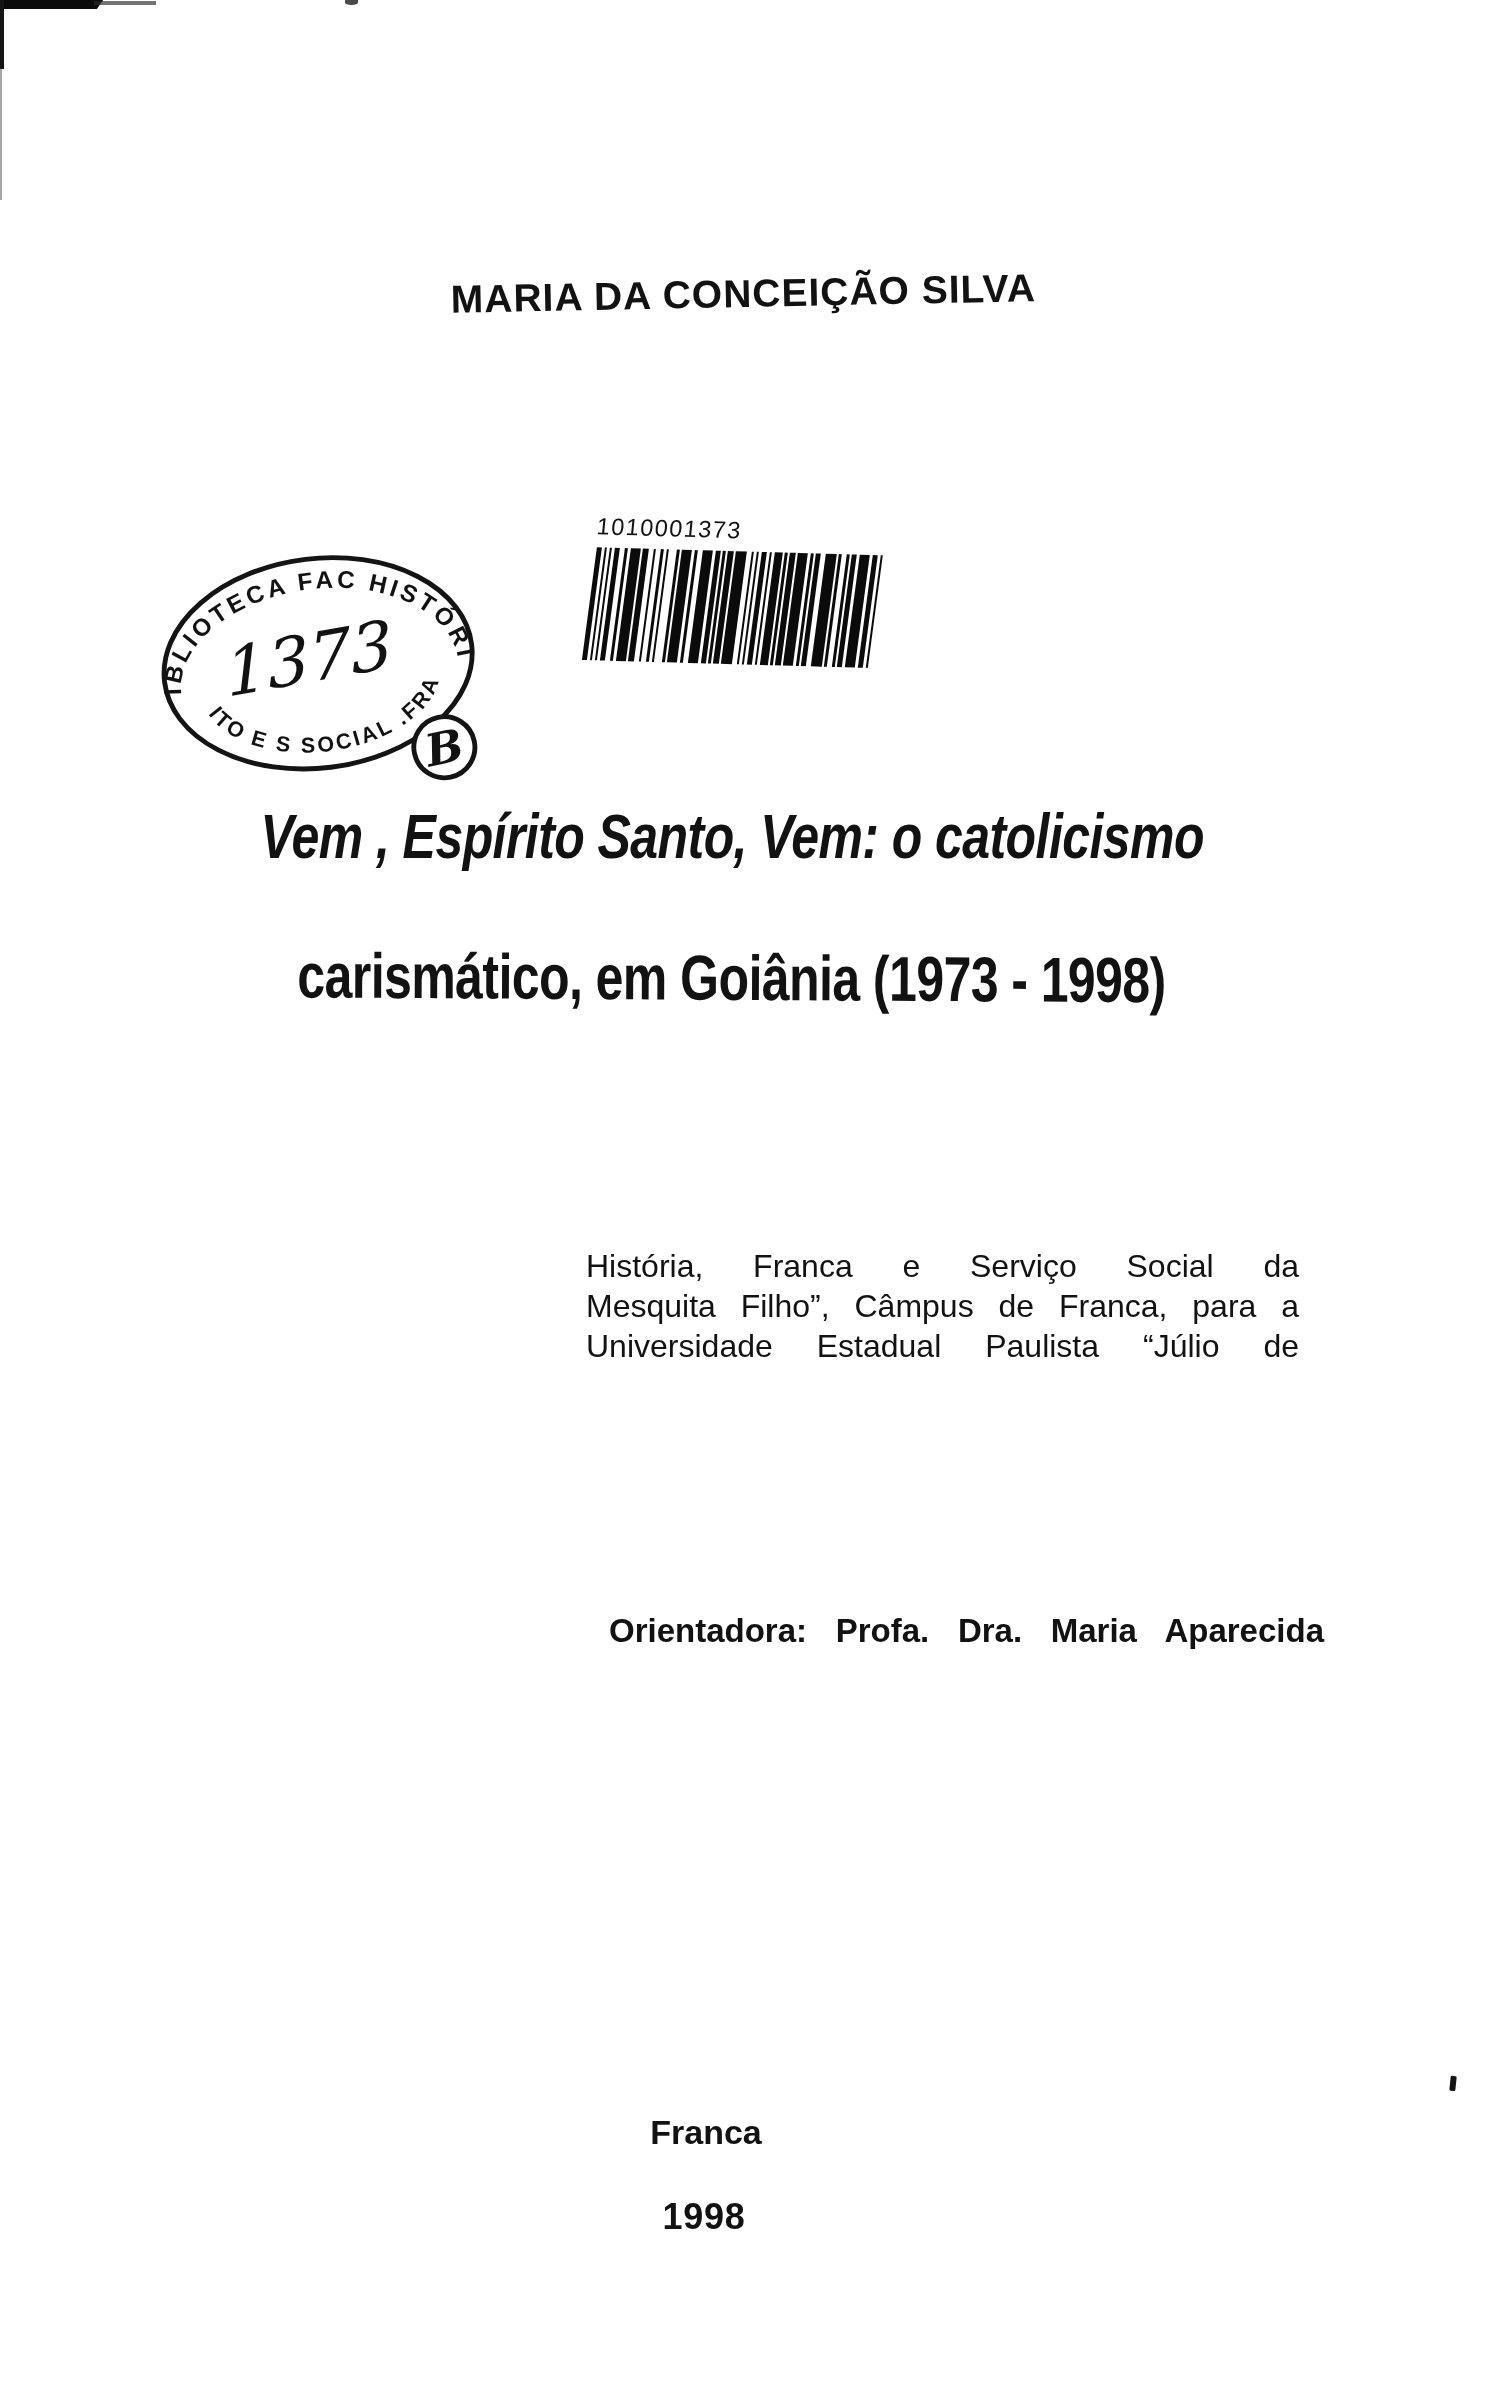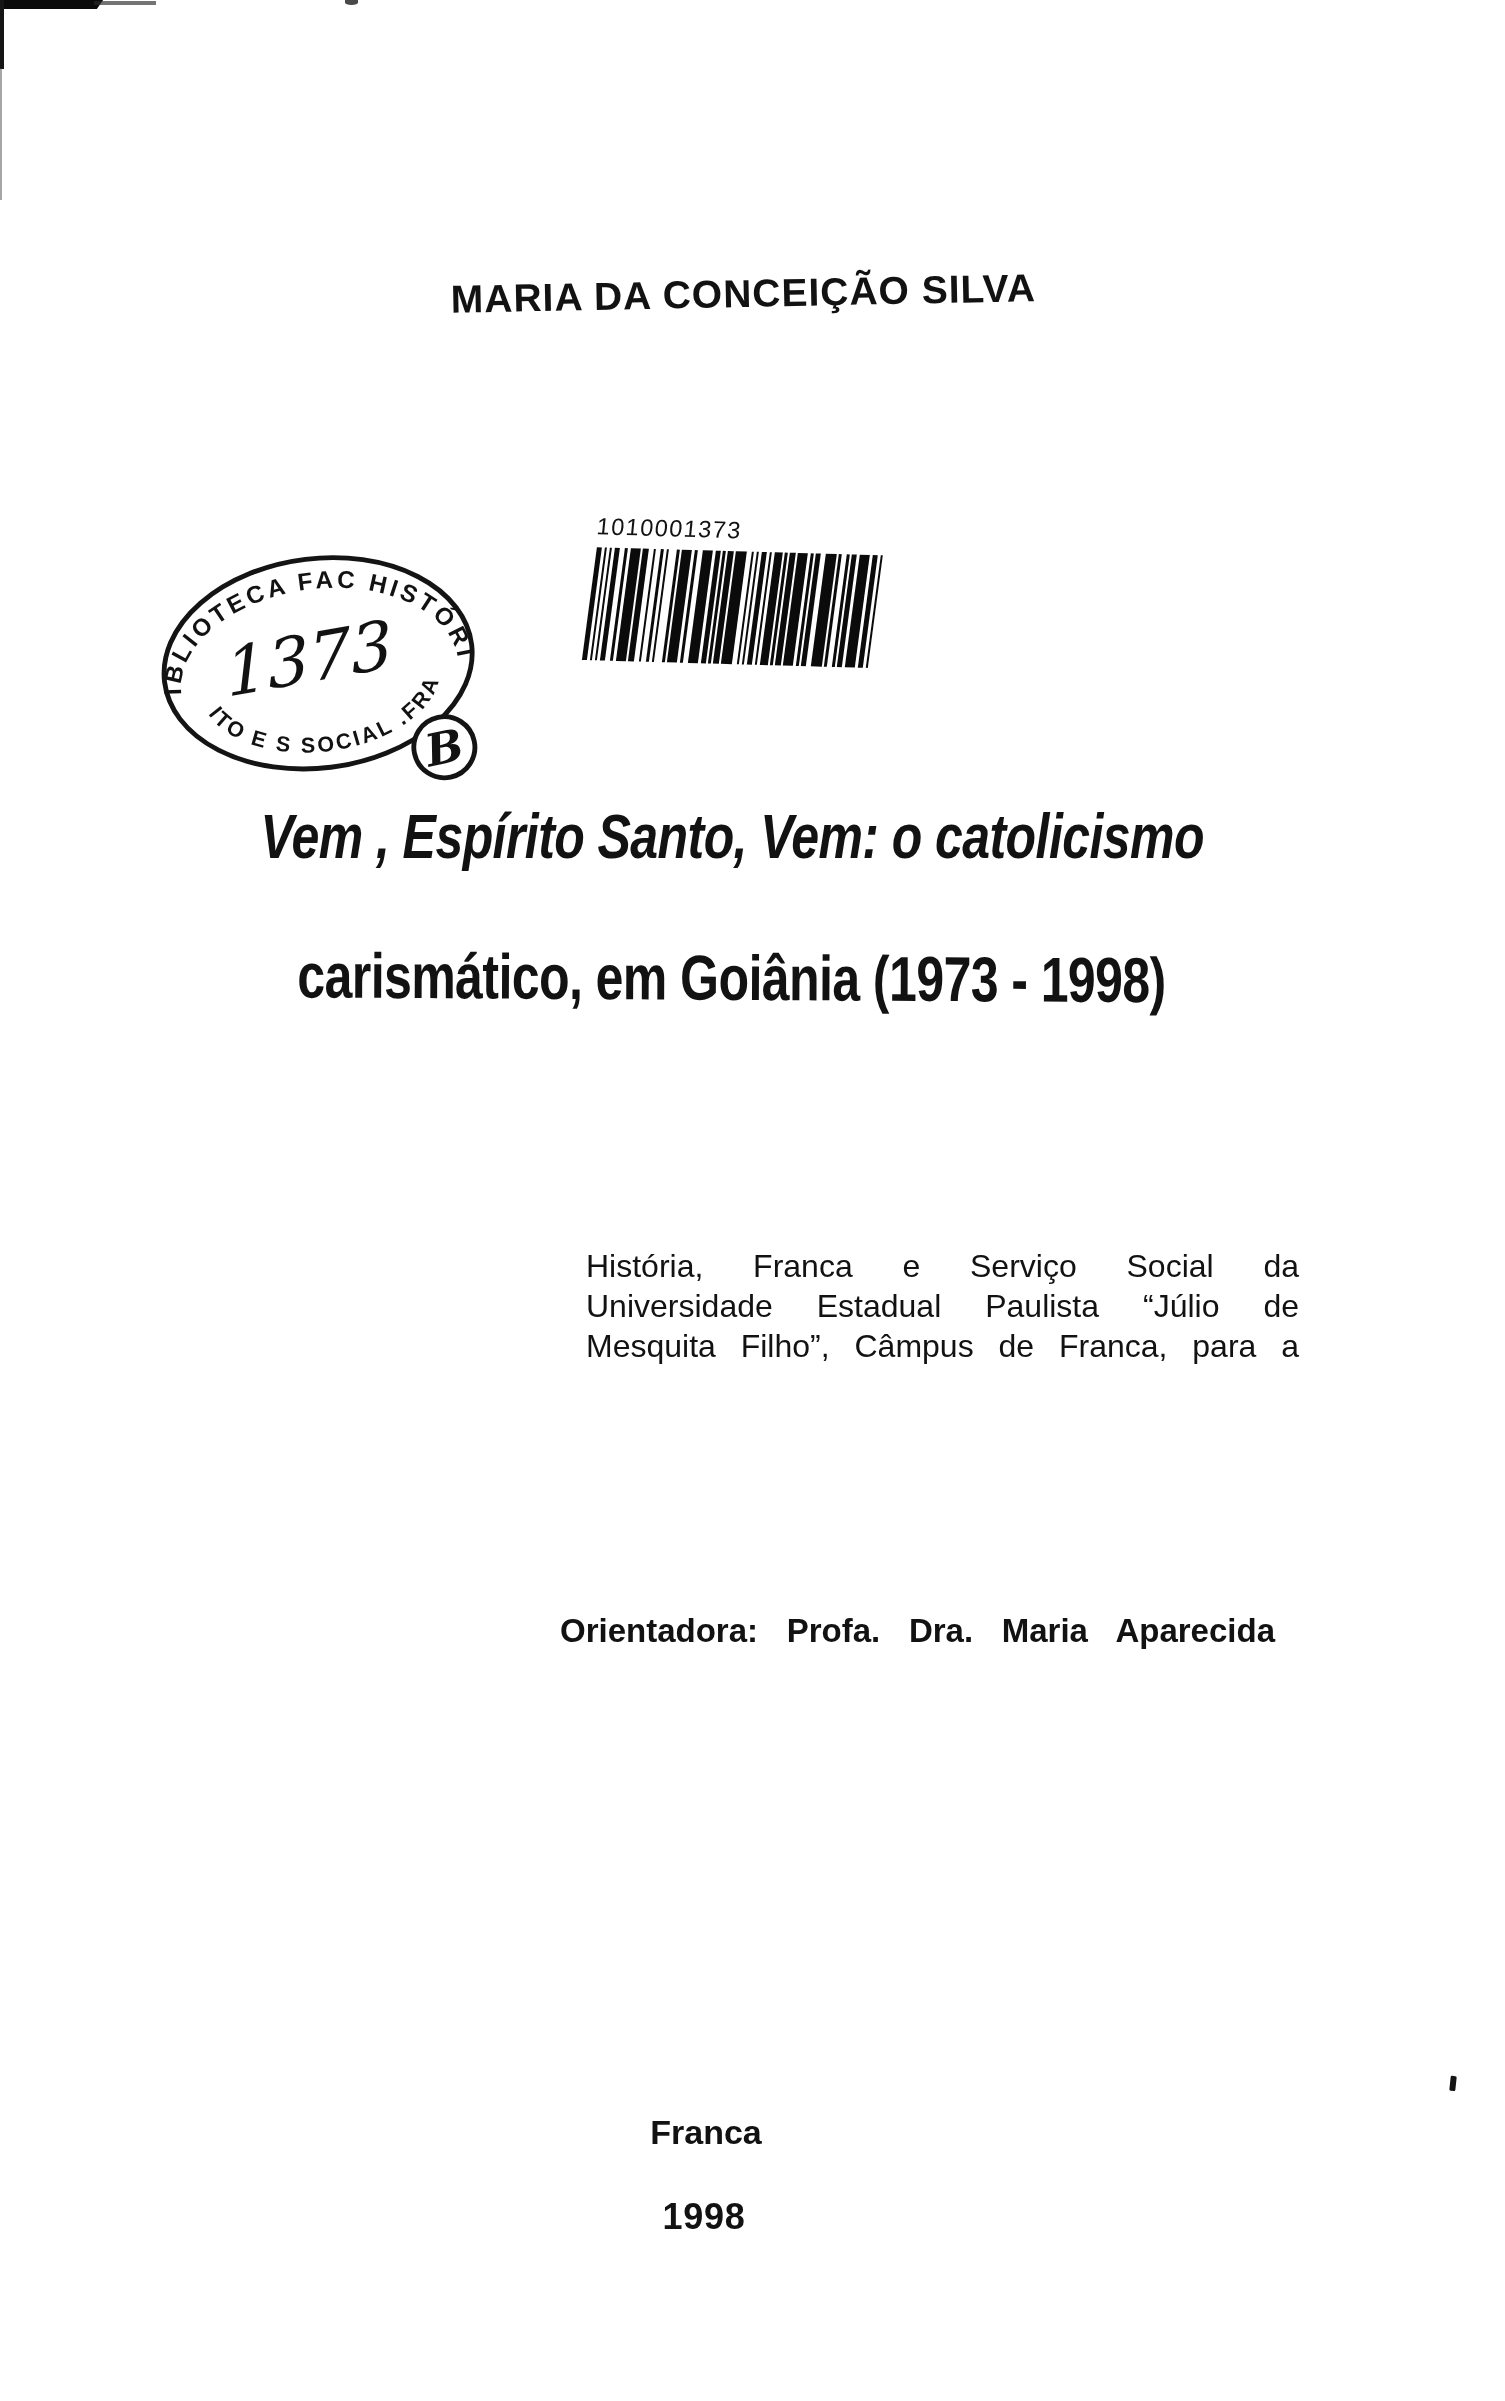--- a/index.html
+++ b/index.html
@@ -42,21 +42,21 @@
   .title{position:absolute;left:0;top:801px;width:100%;text-align:center;font-weight:bold;font-size:61px;transform:translateX(-21px);}
   .title .t1{font-style:italic;margin-bottom:72px;}
   .title .t1,.title .t2{display:block;}
   .title .t1 span,.title .t2 span{display:inline-block;transform:scale(.82,1.04);transform-origin:center;letter-spacing:-0.7px;white-space:nowrap;}
   .title .t2 span{transform:scale(.82,1.04) rotate(.25deg);}
   
   .abstract{position:absolute;left:586px;top:1246px;width:713px;font-size:32px;}
   .abstract .jline{height:40px;line-height:40px;text-align:justify;text-align-last:justify;white-space:normal;}
   .abstract .jline.last{text-align-last:left;}
   
-  .advisor{position:absolute;left:560px;top:1610px;width:715px;font-size:33px;font-weight:bold;}
+  .advisor{position:absolute;left:609px;top:1610px;width:715px;font-size:33px;font-weight:bold;}
   .advisor .jline{height:42px;line-height:42px;text-align:justify;text-align-last:justify;}
   .advisor .jline.last{text-align-last:left;}
   
   .city{position:absolute;left:0;top:2113px;width:100%;text-align:center;font-weight:bold;font-size:34px;transform:translateX(-47px);}
   .year{position:absolute;left:0;top:2196px;width:100%;text-align:center;font-weight:bold;font-size:36px;letter-spacing:0.7px;transform:translateX(-49px);}
 </style>
 </head>
 <body>
 
 <div class="page" style="--ink: #121212; --paper: #ffffff;">
@@ -166,22 +166,22 @@
       </div>
   </div>
 
   <div class="title">
     <div class="t1"><span>Vem , Espírito Santo, Vem: o catolicismo</span></div>
     <div class="t2"><span>carismático, em Goiânia (1973 - 1998)</span></div>
   </div>
 
   <div class="abstract" id="abstract">
       <div class="jline">História, Franca e Serviço Social da</div>
+      <div class="jline">Mesquita Filho”, Câmpus de Franca, para a</div>
       <div class="jline">Universidade Estadual Paulista “Júlio de</div>
-      <div class="jline">Mesquita Filho”, Câmpus de Franca, para a</div>
     </div>
 
   <div class="advisor" id="advisor">
       <div class="jline">Orientadora: Profa. Dra. Maria Aparecida</div>
     </div>
 
   <div class="city">Franca</div>
   <div class="year">1998</div>
 
 </div>

